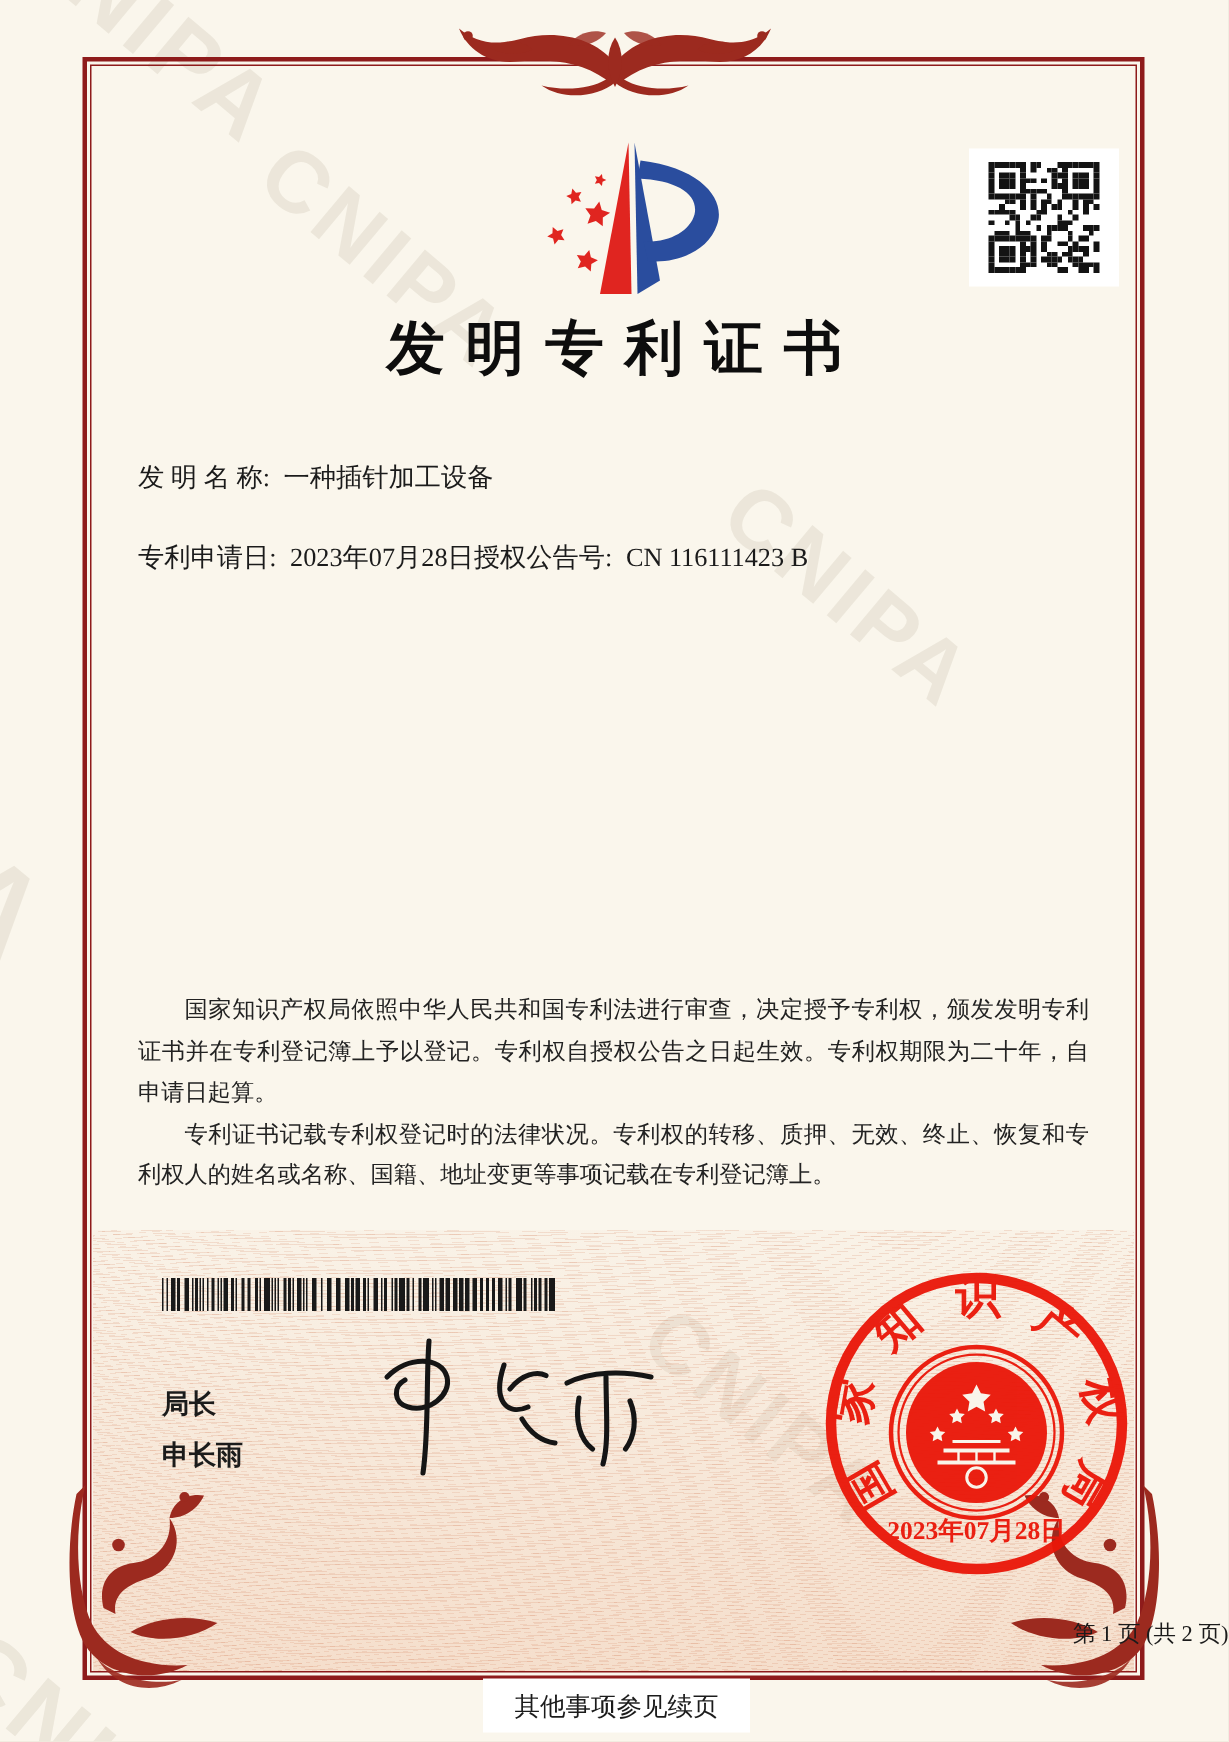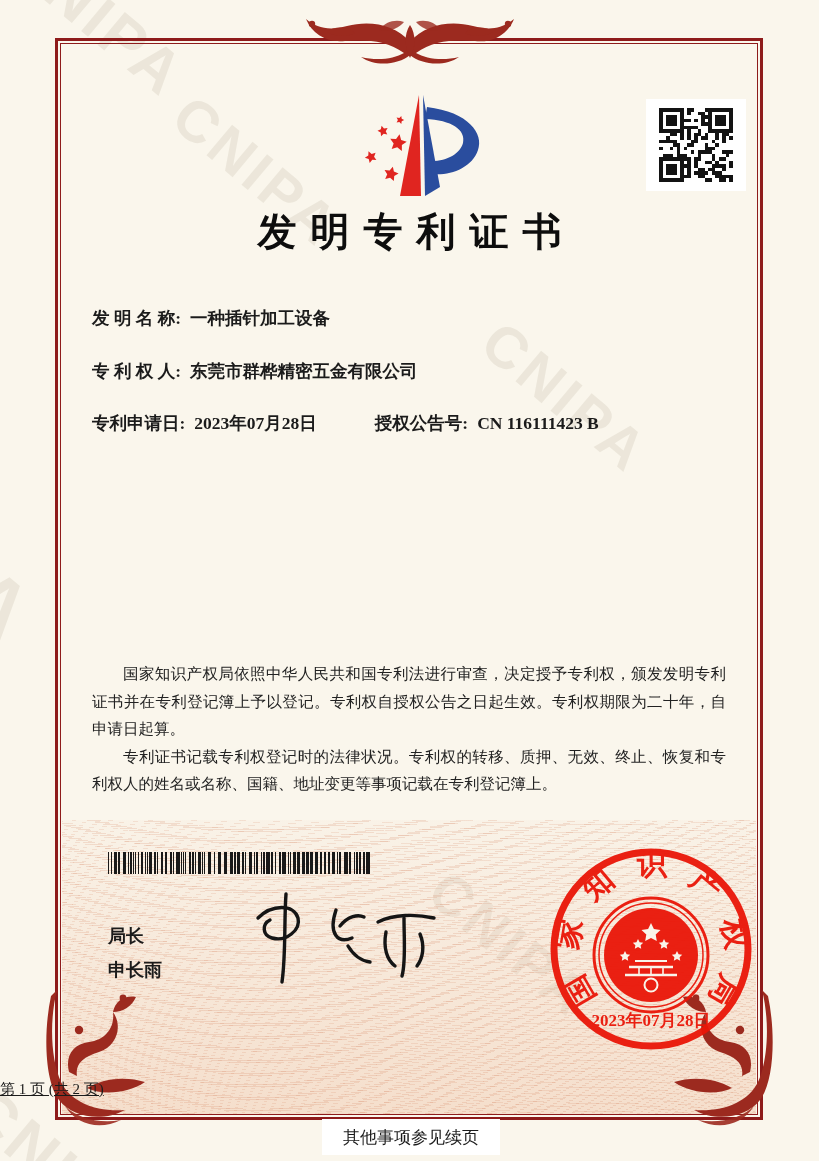--- a/index.html
+++ b/index.html
@@ -40,44 +40,44 @@
   .qr-box{position:absolute;left:646px;top:99px;width:100px;height:92px;background:#fff;
           display:flex;align-items:center;justify-content:center;z-index:4;}
   .qr{position:relative;}
   .qr i{position:absolute;background:#131313;}
 
   .logo{position:absolute;left:342px;top:90px;z-index:4;}
 
   .title{position:absolute;left:0;width:819px;top:205px;text-align:center;font-size:39px;
          font-weight:600;letter-spacing:14px;text-indent:14px;color:#0d0d0d;z-index:4;}
 
-  .rows{position:absolute;left:92px;top:306px;width:640px;z-index:4;font-weight:bold;}
+  .rows{position:absolute;left:92px;top:306px;width:640px;z-index:4;}
   .row{height:52.5px;font-size:17.5px;white-space:pre;}
   .row .lab{color:#1b1b1b;}
   .row .val{margin-left:9px;}
-  .row .lab2{margin-left:58px;}
+  .row .lab2{}
 
   .paras{position:absolute;left:92px;top:660px;width:634px;z-index:4;
          font-size:15.5px;line-height:1.78;text-align:justify;color:#222;}
   .paras p{margin:0;text-indent:2em;}
 
   .barcode{position:absolute;left:108px;top:852px;width:265px;height:22px;z-index:5;}
   .barcode i{position:absolute;top:0;bottom:0;background:#191919;}
 
   .director-title{position:absolute;left:108px;top:924px;font-size:18px;z-index:5;
         font-family:"Liberation Sans",sans-serif;font-weight:600;}
   .director-name{position:absolute;left:108px;top:958px;font-size:18px;z-index:5;
         font-family:"Liberation Sans",sans-serif;font-weight:600;}
 
   .signature{position:absolute;left:236px;top:884px;z-index:5;}
 
   .seal{position:absolute;left:545px;top:843px;z-index:6;opacity:.95;}
 
-  .page-info{position:absolute;left:0;width:819px;top:1080px;text-align:left;
-             font-size:15px;z-index:5;text-decoration:underline;}
+  .page-info{position:absolute;left:0;width:819px;top:1080px;text-align:right;
+             font-size:15px;z-index:5;}
   .note-box{position:absolute;left:322px;top:1119px;width:178px;height:36px;background:#fff;
             display:flex;align-items:center;justify-content:center;font-size:17px;z-index:5;}
 </style>
 </head>
 <body>
 
 <div class="page">
 
   <div class="wm wm-a">CNIPA</div>
   <div class="wm wm-b">CNIPA</div>
@@ -381,21 +381,20 @@
     <g fill="#2a4d9e">
       <path d="M81 5 L83 106 L98 97 Z"></path>
       <path d="M85 17 C127 22 142 44 136 60 C130 78 108 86 90 84 L87 71 C104 72 118 64 121 53 C124 40 110 30 83 29 Z"></path>
     </g>
   </svg>
 
   <div class="title">发明专利证书</div>
 
   <div class="rows">
     <div class="row"><span class="lab">发 明 名 称:</span><span class="val">一种插针加工设备</span></div>
-    <div class="row"><span class="lab">专 利 权 人:</span><span class="val">东莞市群桦精密五金有限公司</span></div>
     <div class="row"><span class="lab">专利申请日:</span><span class="val">2023年07月28日</span><span class="lab lab2">授权公告号:</span><span class="val">CN 116111423 B</span></div>
   </div>
 
   <div class="paras">
     <p>国家知识产权局依照中华人民共和国专利法进行审查，决定授予专利权，颁发发明专利证书并在专利登记簿上予以登记。专利权自授权公告之日起生效。专利权期限为二十年，自申请日起算。</p>
     <p>专利证书记载专利权登记时的法律状况。专利权的转移、质押、无效、终止、恢复和专利权人的姓名或名称、国籍、地址变更等事项记载在专利登记簿上。</p>
   </div>
 
   <div class="barcode">
       <i style="left:0px;width:1px"></i>

